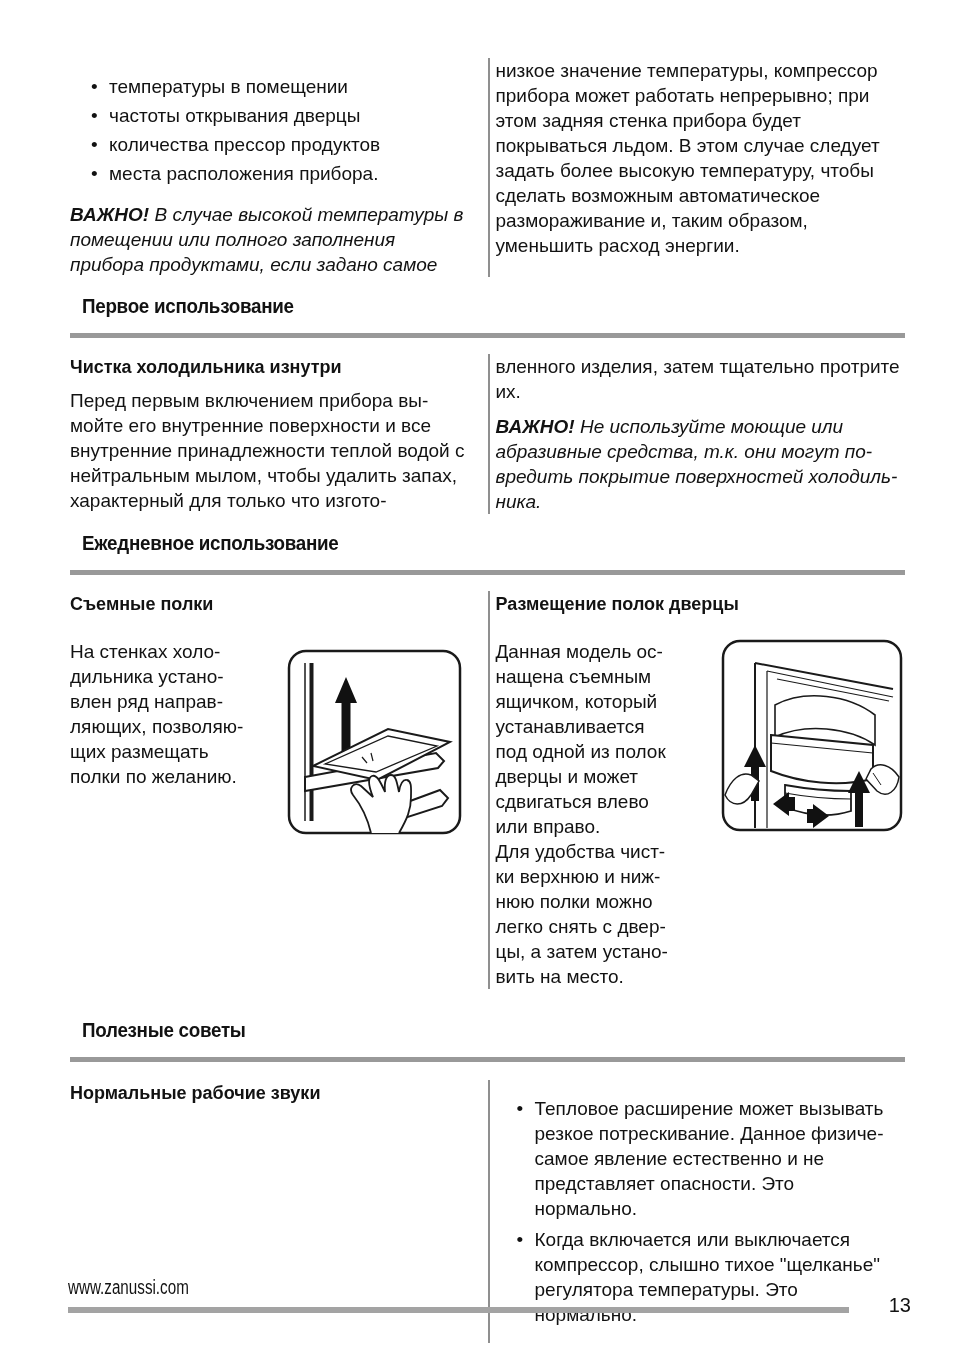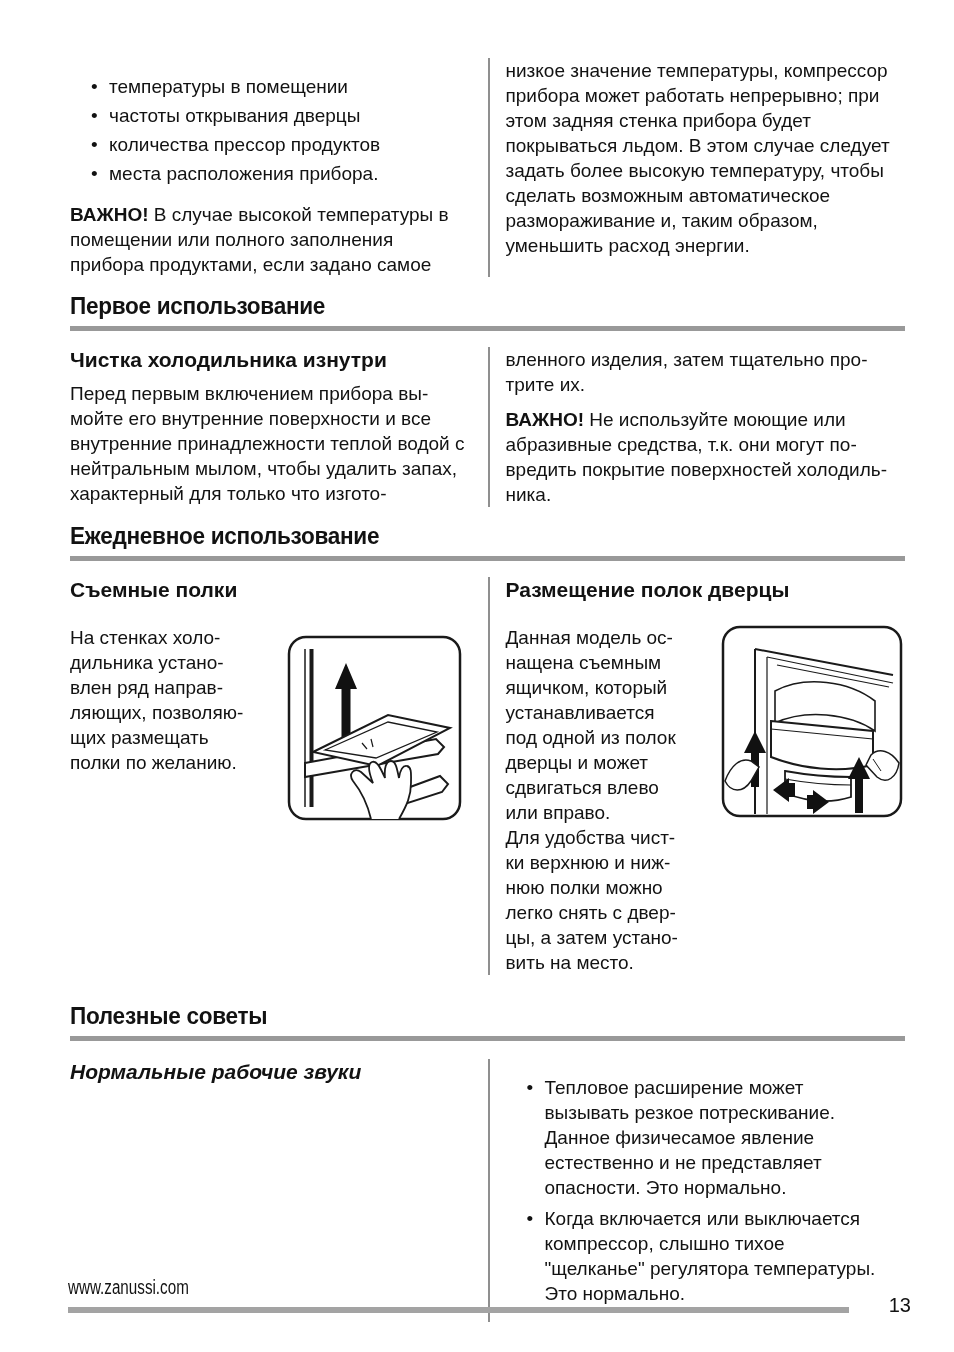--- a/index.html
+++ b/index.html
@@ -3,39 +3,39 @@
 <meta charset="utf-8">
 <style>
   html,body{margin:0;padding:0;background:#e8e8e8;}
   .page{
     position:relative;width:954px;height:1352px;background:#ffffff;
     font-family:"Liberation Sans",sans-serif;color:#121212;
     padding:58px 49px 0 70px;box-sizing:border-box;overflow:hidden;margin:0 auto;
   }
   .cols{display:grid;grid-template-columns:1fr 1fr;}
   .col-l{padding-right:20px;}
-  .col-r{border-left:2px solid #8f8f8f;padding-left:16px;}
+  .col-r{border-left:2px solid #8f8f8f;padding-left:6px;}
   .para{font-size:19px;line-height:25px;margin:0;hyphens:manual;}
-  .imp{margin-top:10px;}
+  .imp{margin-top:10px;font-style:italic;}
   .imp b{font-weight:700;}
   .blist{list-style:none;margin:16px;padding:0;}
   .blist li{position:relative;padding-left:23px;font-size:19px;line-height:25px;hyphens:manual;}
   .blist li::before{content:"•";position:absolute;left:5px;}
   .blist.sp li{margin-bottom:4px;}
   .blist.hint li{margin-bottom:6px;}
-  h1{font-size:24px;line-height:30px;margin:0;font-weight:700;letter-spacing:-0.3px;white-space:nowrap;}
+  h1{font-size:20px;line-height:30px;margin:12px;font-weight:700;letter-spacing:-0.3px;white-space:nowrap;}
   .cond{display:inline-block;transform:scaleX(0.94);transform-origin:0 50%;}
   .h1block{margin-top:14px;}
   .h1block.big{margin-top:26px;}
   .hrule{height:5px;background:#999999;margin-top:5px;}
   .sect{margin-top:16px;}
   .sect.hints{margin-top:18px;}
-  h3{font-size:21px;line-height:26px;margin:0 0 8px;font-weight:700;}
+  h3{font-size:18px;line-height:26px;margin:0 0 8px;font-weight:700;}
   .h3sp{margin-bottom:22px;}
-  .h3tight{margin-bottom:12px;font-style:italic;}
+  .h3tight{margin-bottom:12px;}
   .split{display:flex;justify-content:space-between;align-items:flex-start;}
   .narrow{width:208px;white-space:pre-line;}
   .narrow2{width:196px;white-space:pre-line;}
   .illo{flex:0 0 auto;}
   .illo1{margin-top:10px;margin-right:6px;}
   .illo2{margin-top:0;margin-right:2px;}
   .footer{position:absolute;left:68px;top:1276px;width:843px;}
   .furl{font-size:20px;line-height:22px;transform:scaleX(0.76);transform-origin:0 50%;white-space:nowrap;}
   .frow{position:relative;height:28px;}
   .frule{position:absolute;left:0;top:9px;width:781px;height:6px;background:#a3a3a3;}

